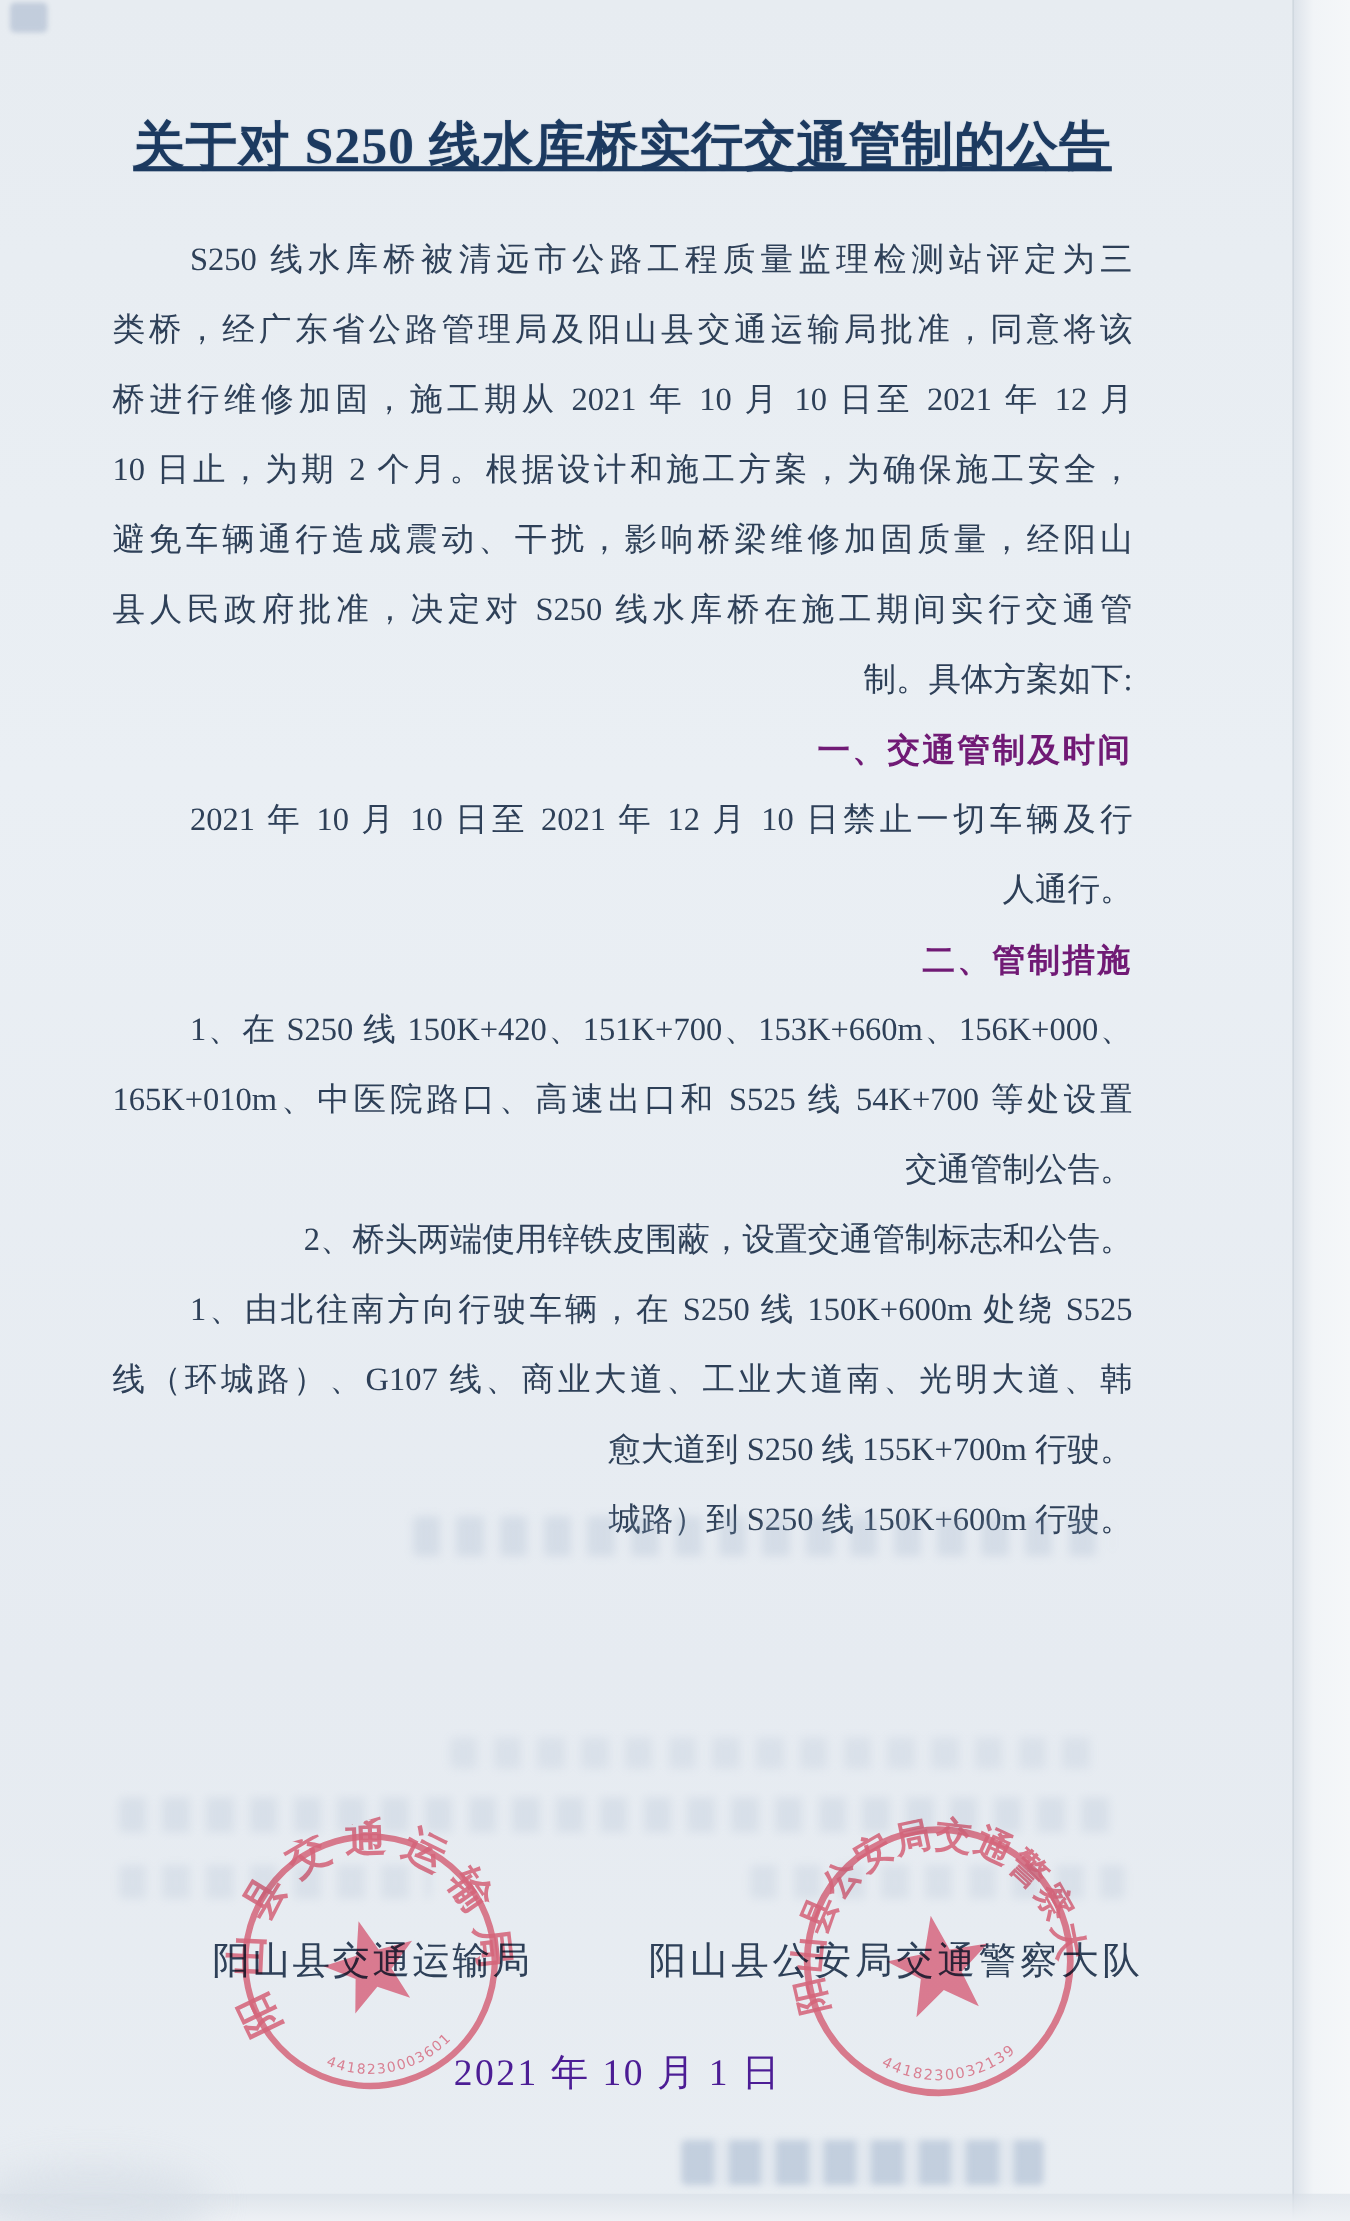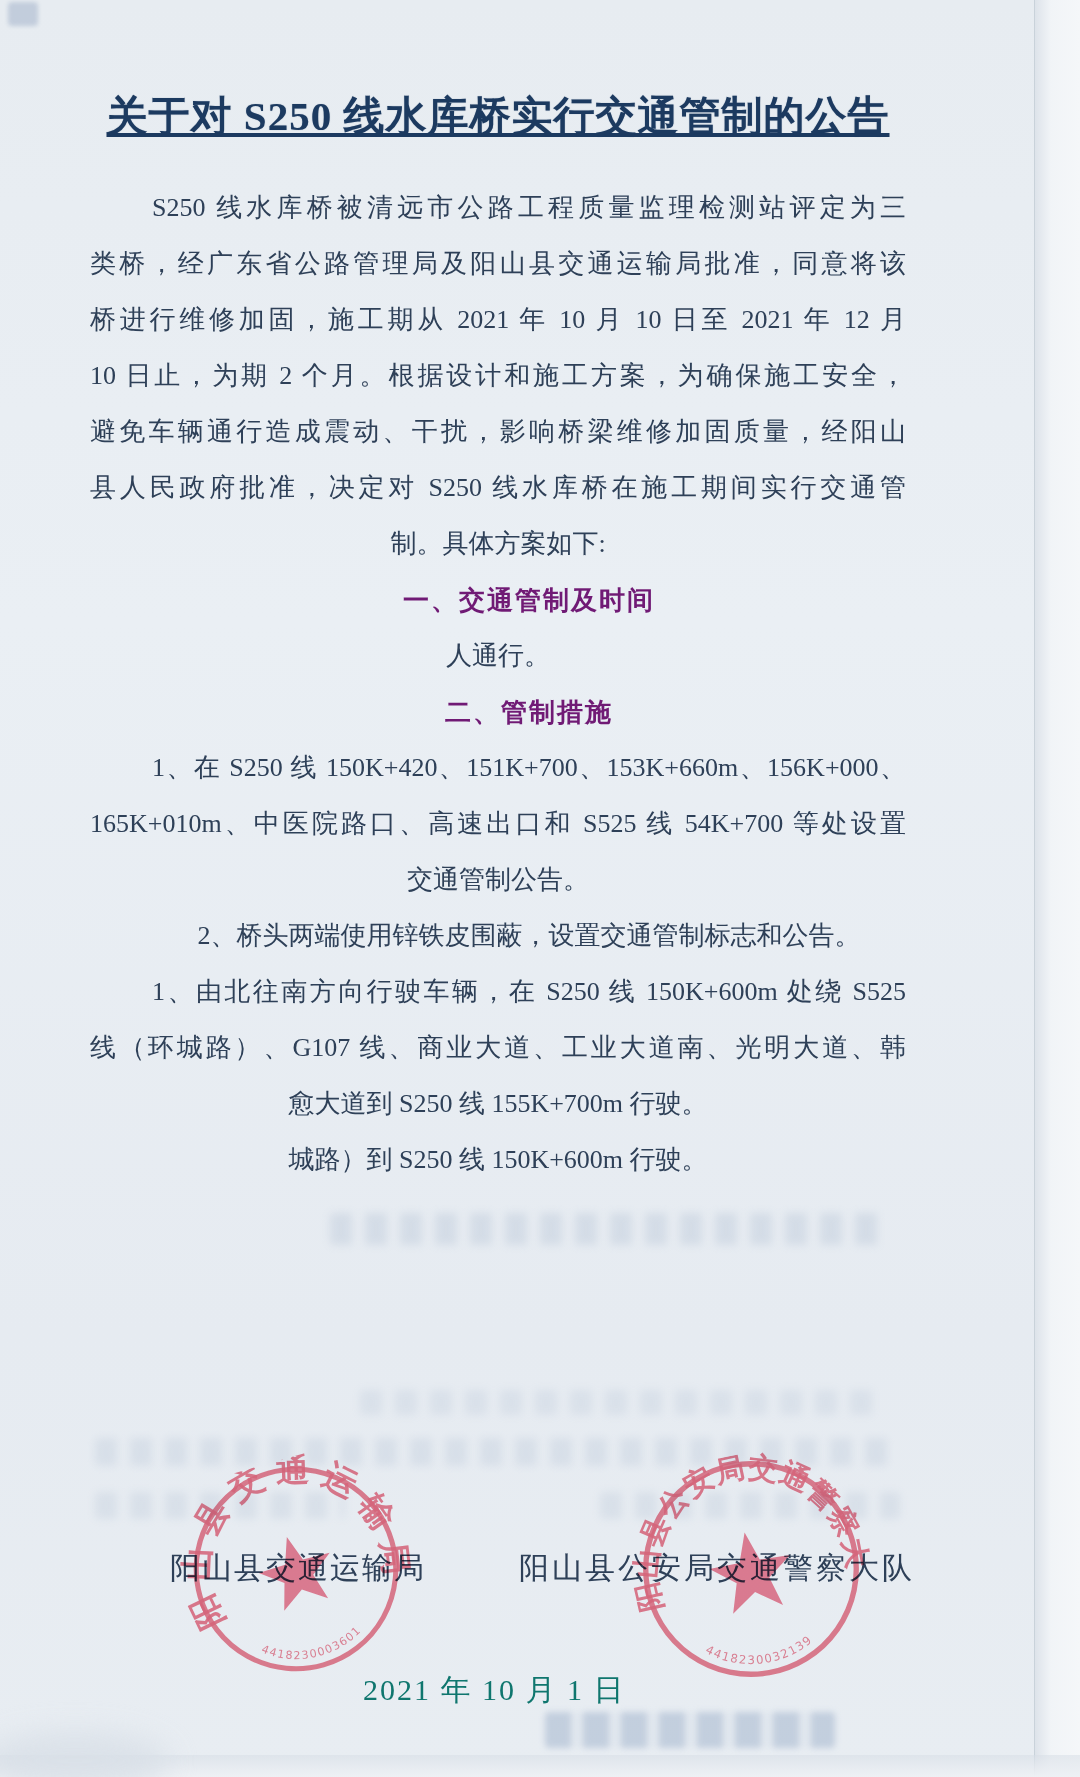--- a/index.html
+++ b/index.html
@@ -16,31 +16,31 @@
   .edge-bottom{position:absolute;left:0;bottom:0;width:100%;height:22px;
     background:linear-gradient(180deg,rgba(214,221,229,.55),#eef1f5);}
   .corner-smudge{position:absolute;left:-20px;bottom:-14px;width:190px;height:60px;
     background:#d8dfe7;border-radius:50%;filter:blur(14px);opacity:.8;}
   
   .title{position:absolute;left:90px;top:62px;width:816px;text-align:center;
     font-size:41px;font-weight:700;letter-spacing:1px;color:#1c3a60;
     text-shadow:0 0 1px rgba(28,58,96,.4);text-decoration:underline;}
   
   .doc{position:absolute;left:90px;top:180px;width:816px;color:#2e4058;font-size:26px;}
-  .doc-line{height:56px;line-height:56px;white-space:nowrap;text-align:center;}
+  .doc-line{height:56px;line-height:56px;white-space:nowrap;text-align:right;}
   .doc-line.just{white-space:normal;text-align:justify;text-align-last:justify;}
   .doc-line.indent{text-indent:62px;}
   .doc-line.head{font-weight:700;font-family:"Liberation Sans","DejaVu Sans",sans-serif;
     color:#701a75;letter-spacing:2px;}
   
   .sig{position:absolute;font-size:30px;color:#2e4058;white-space:nowrap;}
   .sig-left{left:170px;top:1548px;letter-spacing:2px;}
   .sig-right{left:519px;top:1548px;letter-spacing:3px;}
-  .doc-date{position:absolute;left:363px;top:1638px;font-size:30px;color:#0f766e;
-    letter-spacing:2px;white-space:nowrap;margin-top:32px;}
+  .doc-date{position:absolute;left:363px;top:1638px;font-size:30px;color:#4c1d95;
+    letter-spacing:2px;white-space:nowrap;}
   
   .stamp{position:absolute;mix-blend-mode:multiply;opacity:.88;}
   .stamp-left{left:178px;top:1460px;transform:rotate(-16deg);}
   .stamp-right{left:630px;top:1454px;transform:rotate(-10deg);}
   
   .ghost{position:absolute;filter:blur(4px);border-radius:4px;
     background:repeating-linear-gradient(90deg,rgba(148,168,194,.55) 0 22px,rgba(148,168,194,0) 22px 35px);}
   .g1{left:330px;top:1213px;width:560px;height:32px;opacity:.40;}
   .g2{left:360px;top:1390px;width:520px;height:25px;opacity:.28;}
   .g3{left:95px;top:1438px;width:800px;height:28px;opacity:.32;}
@@ -66,20 +66,21 @@
 
   <div class="doc">
       <div class="doc-line indent just">S250 线水库桥被清远市公路工程质量监理检测站评定为三</div>
       <div class="doc-line just">类桥，经广东省公路管理局及阳山县交通运输局批准，同意将该</div>
       <div class="doc-line just">桥进行维修加固，施工期从 2021 年 10 月 10 日至 2021 年 12 月</div>
       <div class="doc-line just">10 日止，为期 2 个月。根据设计和施工方案，为确保施工安全，</div>
       <div class="doc-line just">避免车辆通行造成震动、干扰，影响桥梁维修加固质量，经阳山</div>
       <div class="doc-line just">县人民政府批准，决定对 S250 线水库桥在施工期间实行交通管</div>
       <div class="doc-line">制。具体方案如下:</div>
       <div class="doc-line indent head">一、交通管制及时间</div>
+      <div class="doc-line indent just">2021 年 10 月 10 日至 2021 年 12 月 10 日禁止一切车辆及行</div>
       <div class="doc-line">人通行。</div>
       <div class="doc-line indent head">二、管制措施</div>
       <div class="doc-line indent just">1、在 S250 线 150K+420、151K+700、153K+660m、156K+000、</div>
       <div class="doc-line just">165K+010m、中医院路口、高速出口和 S525 线 54K+700 等处设置</div>
       <div class="doc-line">交通管制公告。</div>
       <div class="doc-line indent">2、桥头两端使用锌铁皮围蔽，设置交通管制标志和公告。</div>
       <div class="doc-line indent just">1、由北往南方向行驶车辆，在 S250 线 150K+600m 处绕 S525</div>
       <div class="doc-line just">线（环城路）、G107 线、商业大道、工业大道南、光明大道、韩</div>
       <div class="doc-line">愈大道到 S250 线 155K+700m 行驶。</div>
       <div class="doc-line">城路）到 S250 线 150K+600m 行驶。</div>

